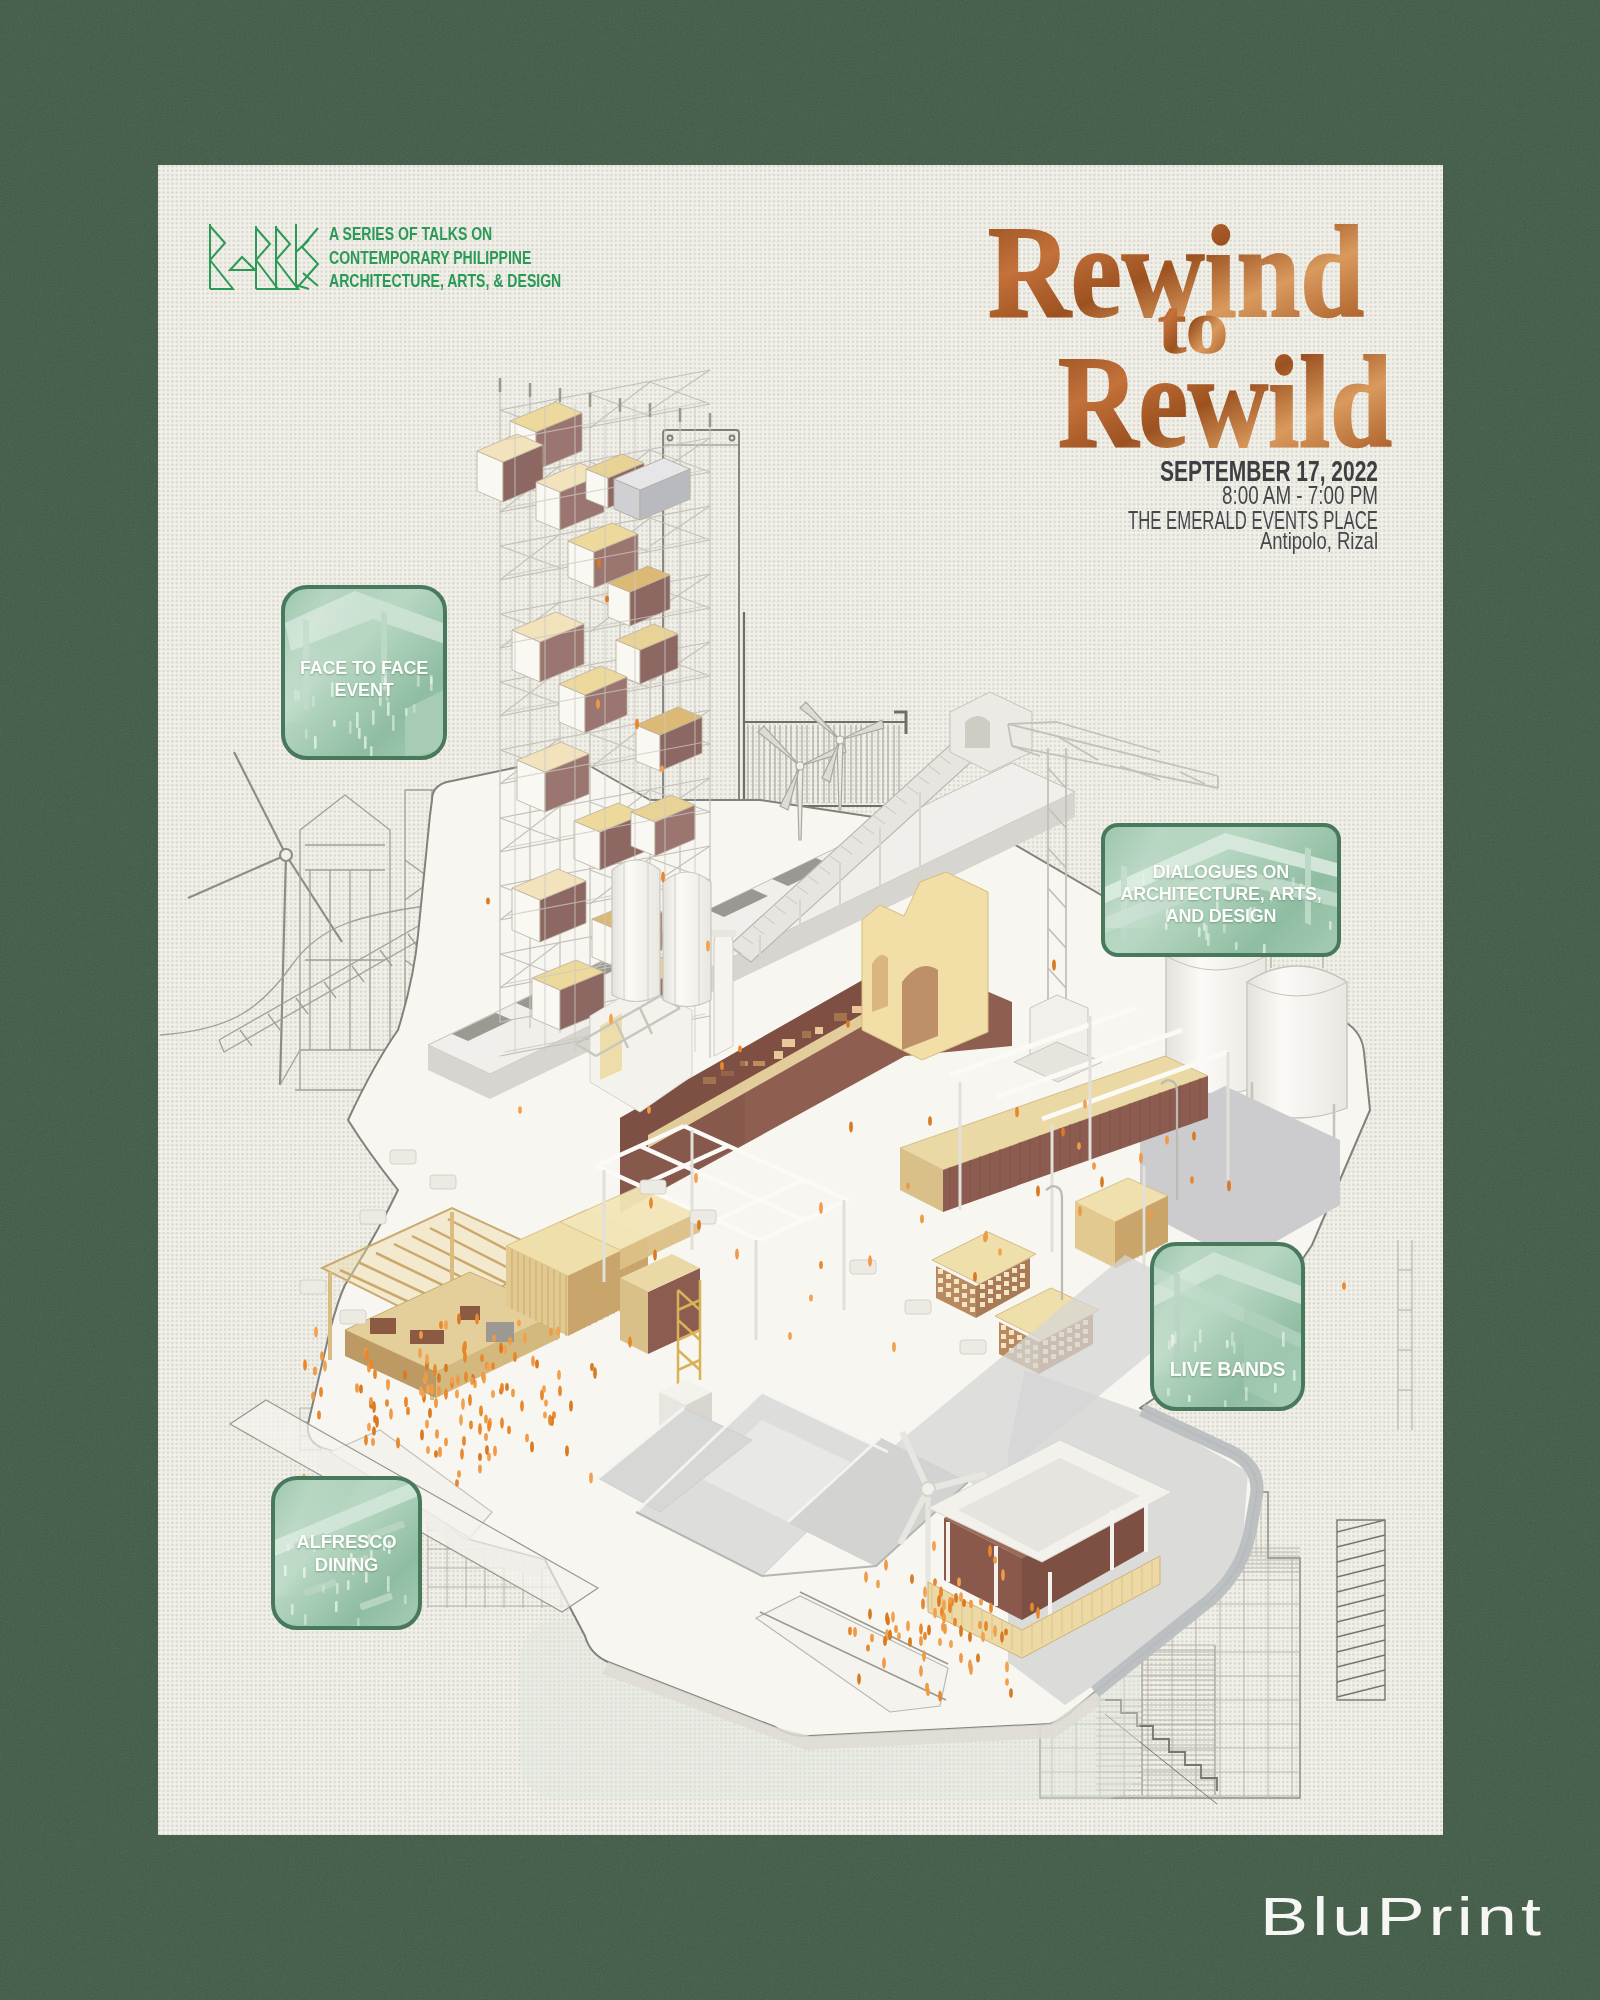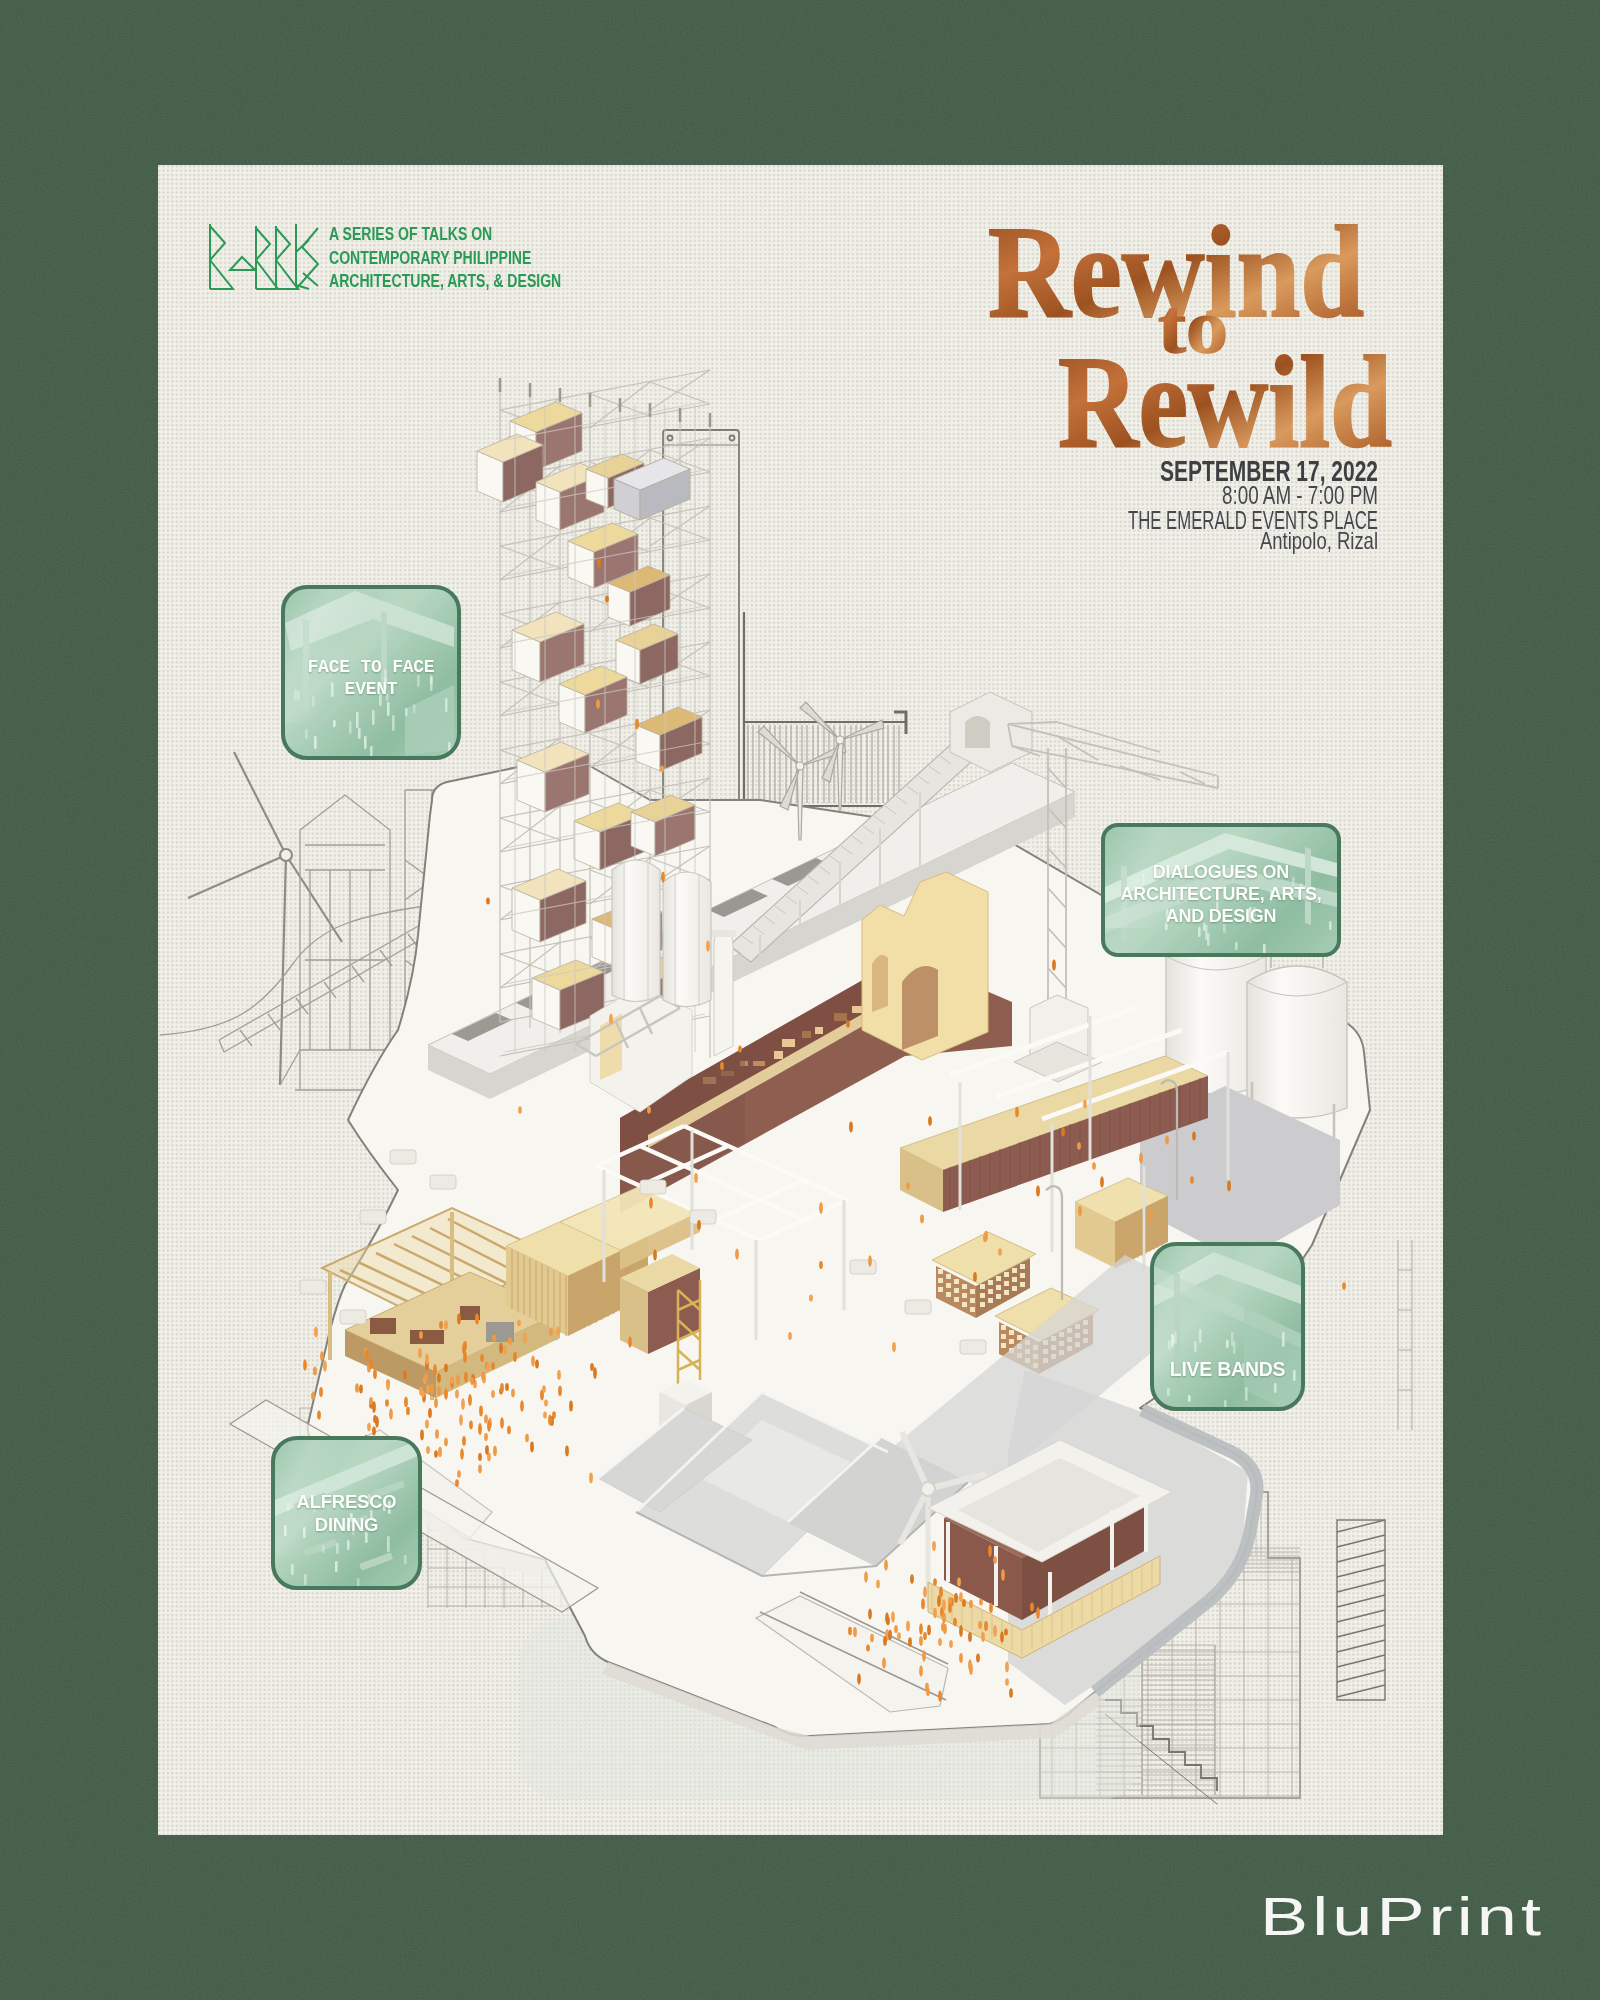--- a/index.html
+++ b/index.html
@@ -1123,21 +1123,21 @@
       <path d="M242,257 L255,270 L230,270 Z"></path>
       <path d="M256,226 L256,289 M256,228 L270,244 L256,260 M256,260 L278,289 L256,289"></path>
       <path d="M276,226 L276,289 M276,228 L290,244 L276,260 M276,260 L298,289 L276,289"></path>
       <path d="M296,224 L296,285 L309,289 M296,252 L309,240"></path>
       <path d="M318,228 L302,247 L318,264 L296,289 M303,273 L318,286"></path>
     </g>
   </svg>
 
 <div id="tagline">A SERIES OF TALKS ON<br>CONTEMPORARY PHILIPPINE<br>ARCHITECTURE, ARTS, &amp; DESIGN</div>
 
-<div class="callout" style="left:281px;top:585px;width:180px;height:175px;font-family:Liberation Mono, monospace;">
+<div class="callout" style="left:281px;top:585px;width:166px;height:175px;">
 <svg width="169" height="167">
 <polygon points="0,34 70,2 169,38 169,58 88,30 6,62" fill="#cde2d4" opacity="0.9"></polygon>
 <polygon points="18,30 18,120 24,122 24,32" fill="#bcd8c6"></polygon>
 <polygon points="96,22 96,100 102,102 102,24" fill="#bcd8c6"></polygon>
 <polygon points="120,120 169,96 169,160 120,167" fill="#a9cdb7" opacity="0.9"></polygon>
 <rect x="132" y="86" width="2.6" height="12" rx="1.3" fill="#eaf5ed" opacity="0.48"></rect>
       <rect x="27" y="107" width="2.6" height="11" rx="1.3" fill="#eaf5ed" opacity="0.36"></rect>
       <rect x="145" y="86" width="2.6" height="9" rx="1.3" fill="#eaf5ed" opacity="0.61"></rect>
       <rect x="73" y="139" width="2.6" height="11" rx="1.3" fill="#eaf5ed" opacity="0.73"></rect>
       <rect x="128" y="115" width="2.6" height="9" rx="1.3" fill="#eaf5ed" opacity="0.38"></rect>
@@ -1230,21 +1230,21 @@
       <rect x="34" y="149" width="2.6" height="7" rx="1.3" fill="#eaf5ed" opacity="0.77"></rect>
       <rect x="111" y="174" width="2.6" height="10" rx="1.3" fill="#eaf5ed" opacity="0.75"></rect>
       <rect x="20" y="85" width="2.6" height="13" rx="1.3" fill="#eaf5ed" opacity="0.43"></rect>
       <rect x="14" y="94" width="2.6" height="10" rx="1.3" fill="#eaf5ed" opacity="0.46"></rect>
       <rect x="123" y="209" width="2.6" height="9" rx="1.3" fill="#eaf5ed" opacity="0.60"></rect>
     </svg>
 <div class="gloss"></div>
 <div class="lab" style="top:112px;font-size:20px;">LIVE BANDS</div>
 </div>
 
-<div class="callout" style="left:271px;top:1436px;width:151px;height:154px;">
+<div class="callout" style="left:271px;top:1476px;width:151px;height:154px;">
 <svg width="143" height="146">
 <polygon points="0,60 143,0 143,16 0,76" fill="#d4e7da" opacity="0.85"></polygon>
 <g fill="#b7d4c1">
         <rect x="18" y="58" width="34" height="7" rx="2" transform="rotate(-20 35 61)"></rect>
 <rect x="60" y="80" width="34" height="7" rx="2" transform="rotate(-20 77 83)"></rect>
 <rect x="28" y="104" width="34" height="7" rx="2" transform="rotate(-20 45 107)"></rect>
 <rect x="84" y="118" width="34" height="7" rx="2" transform="rotate(-20 101 121)"></rect>
 <rect x="96" y="46" width="34" height="7" rx="2" transform="rotate(-20 113 49)"></rect>
       </g>
 <rect x="61" y="103" width="2.6" height="11" rx="1.3" fill="#eaf5ed" opacity="0.53"></rect>

